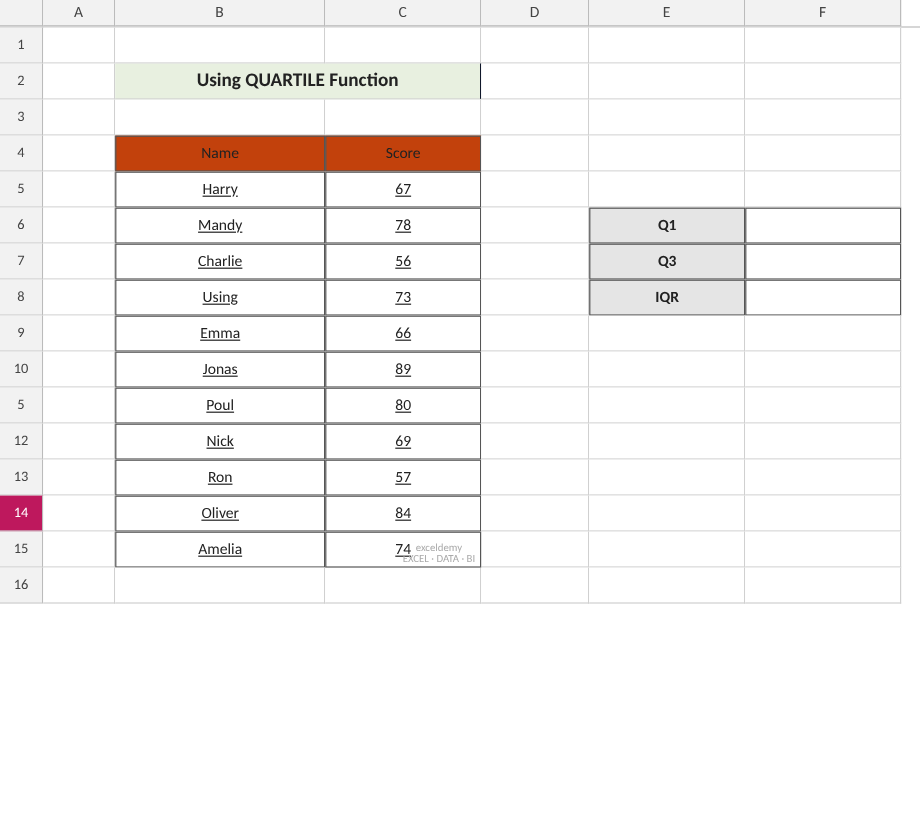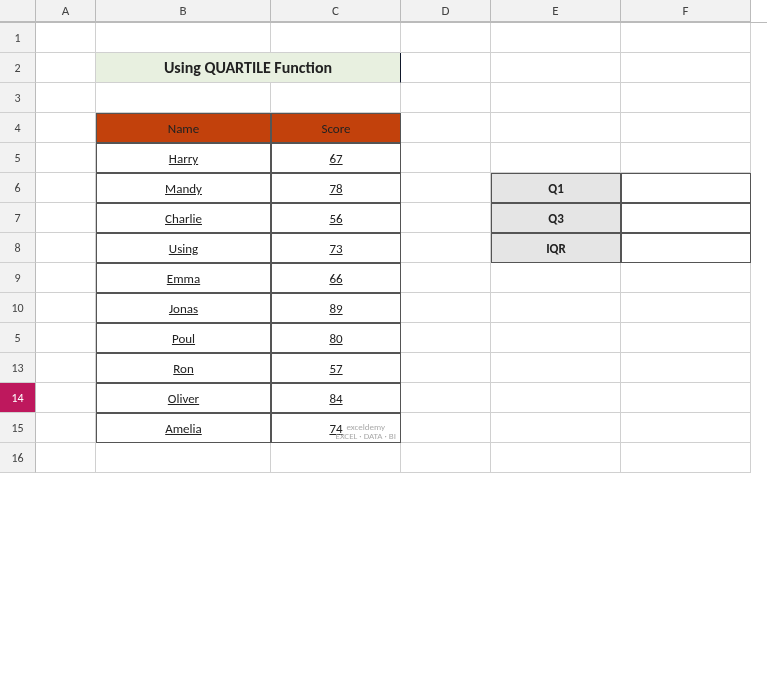--- a/index.html
+++ b/index.html
@@ -252,20 +252,29 @@
     <div class="grid-row">
       <div class="row-header">5</div>
       <div class="cell col-a"></div>
       <div class="cell col-b data-cell">Poul</div>
       <div class="cell col-c data-cell">80</div>
       <div class="cell col-d"></div>
       <div class="cell col-e"></div>
       <div class="cell col-f"></div>
     </div>
 
+    <div class="grid-row">
+      <div class="row-header">12</div>
+      <div class="cell col-a"></div>
+      <div class="cell col-b data-cell">Nick</div>
+      <div class="cell col-c data-cell">69</div>
+      <div class="cell col-d"></div>
+      <div class="cell col-e"></div>
+      <div class="cell col-f"></div>
+    </div>
 
     <div class="grid-row">
       <div class="row-header">13</div>
       <div class="cell col-a"></div>
       <div class="cell col-b data-cell">Ron</div>
       <div class="cell col-c data-cell">57</div>
       <div class="cell col-d"></div>
       <div class="cell col-e"></div>
       <div class="cell col-f"></div>
     </div>

